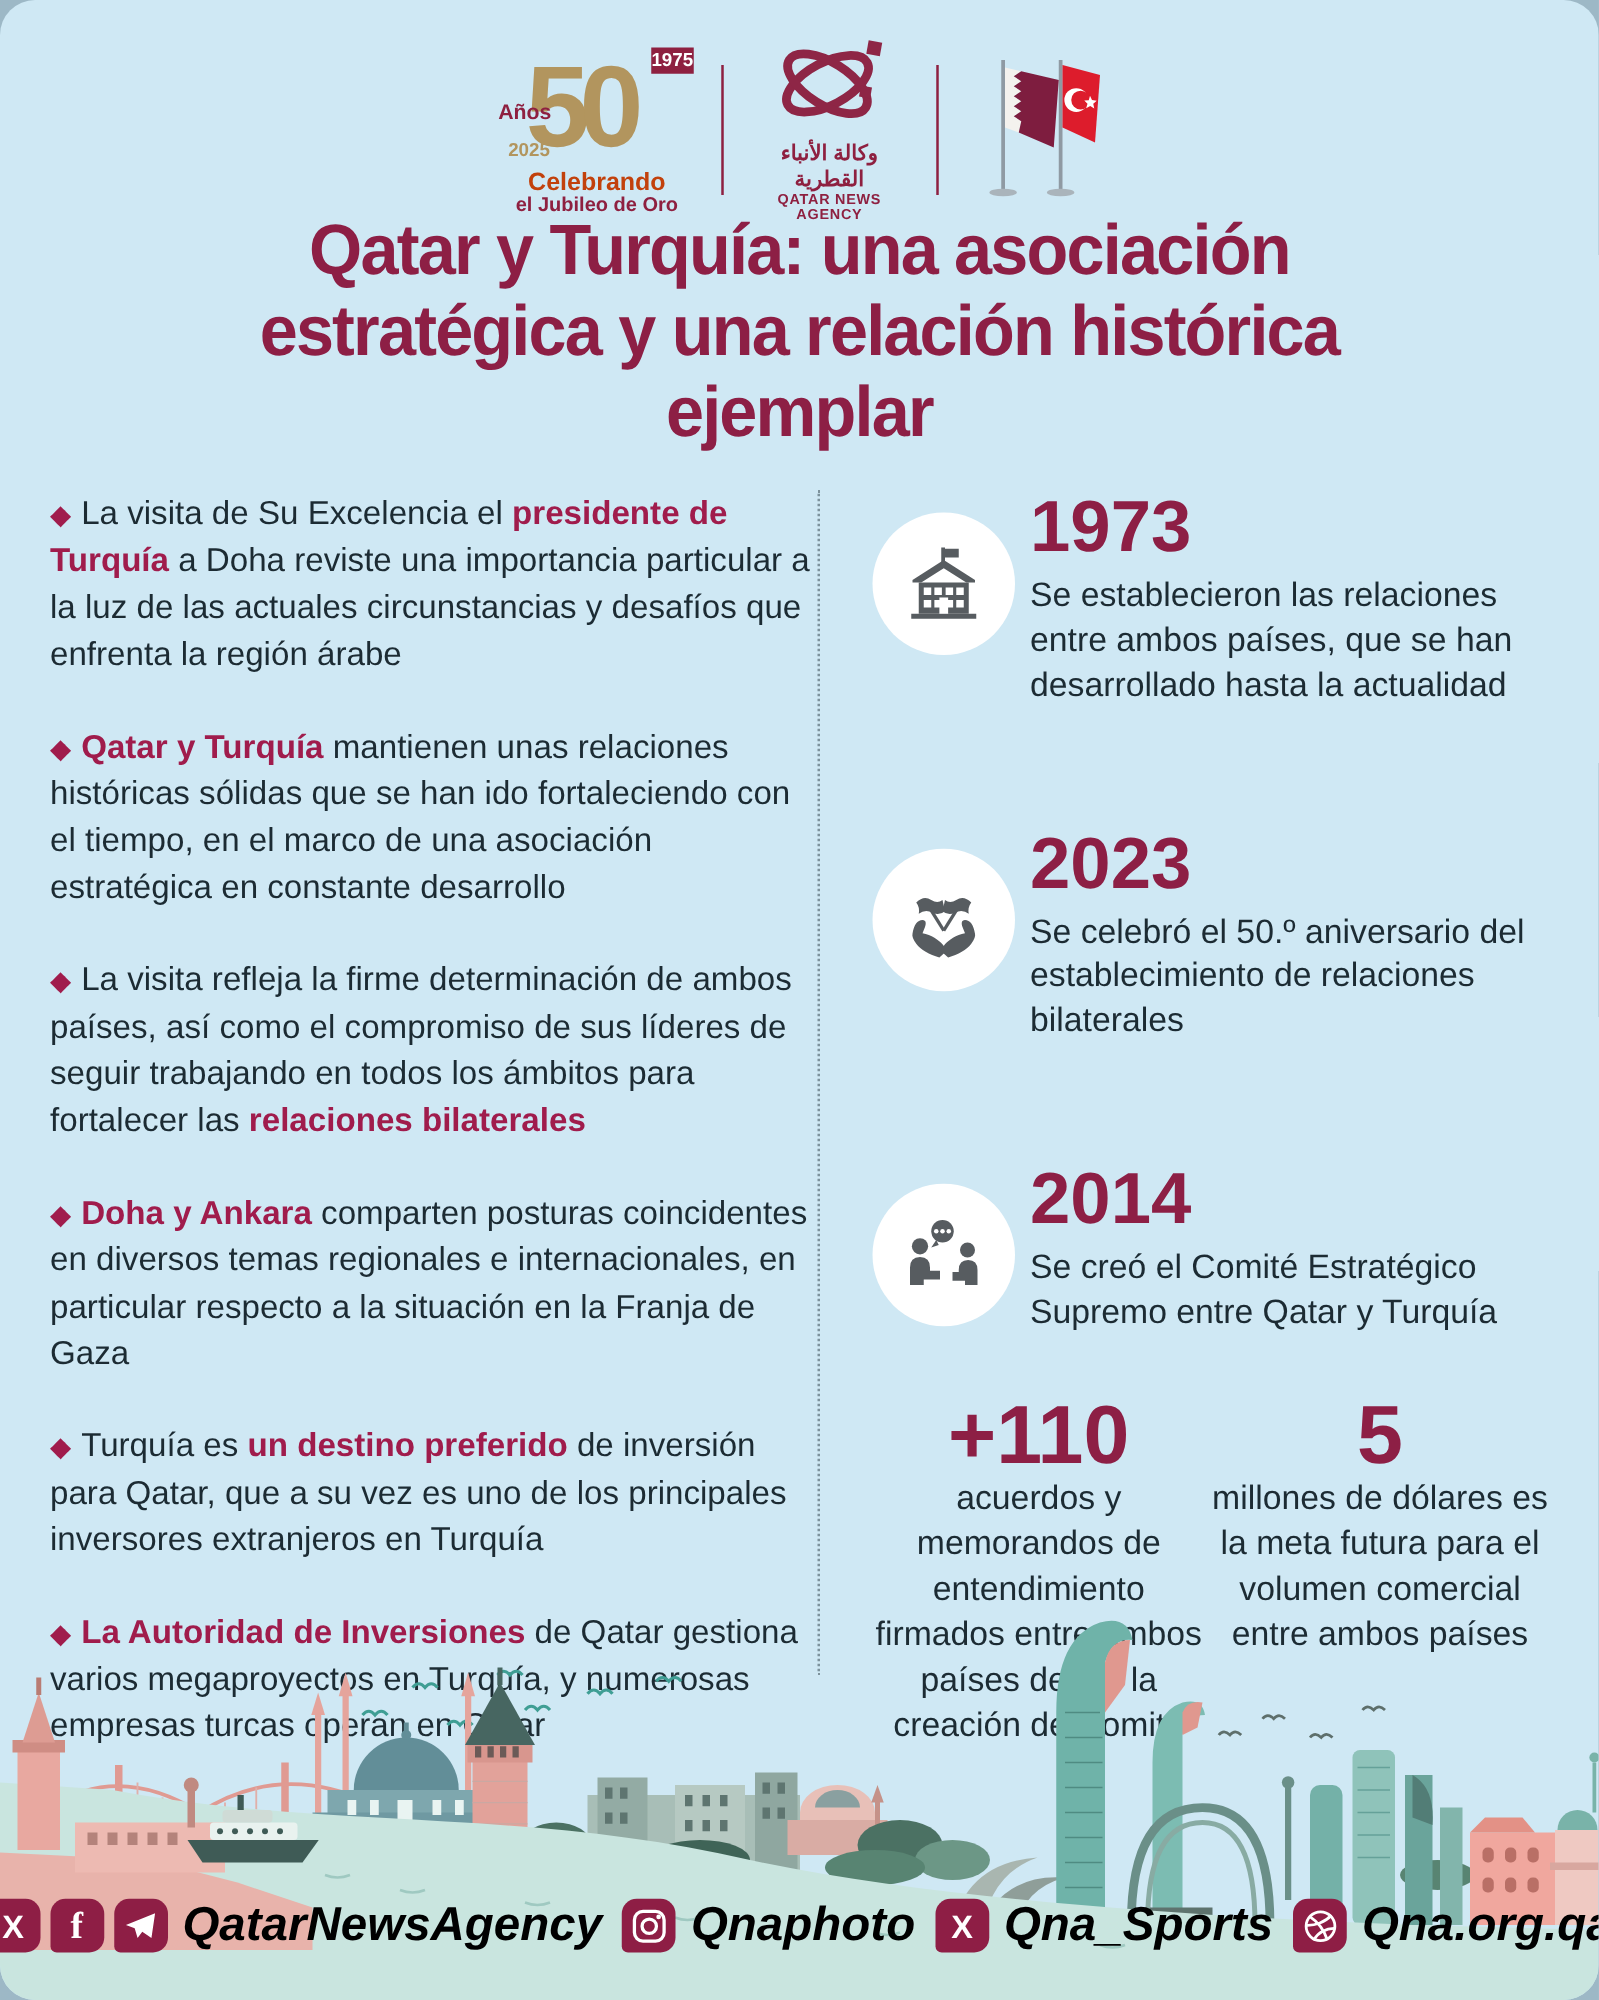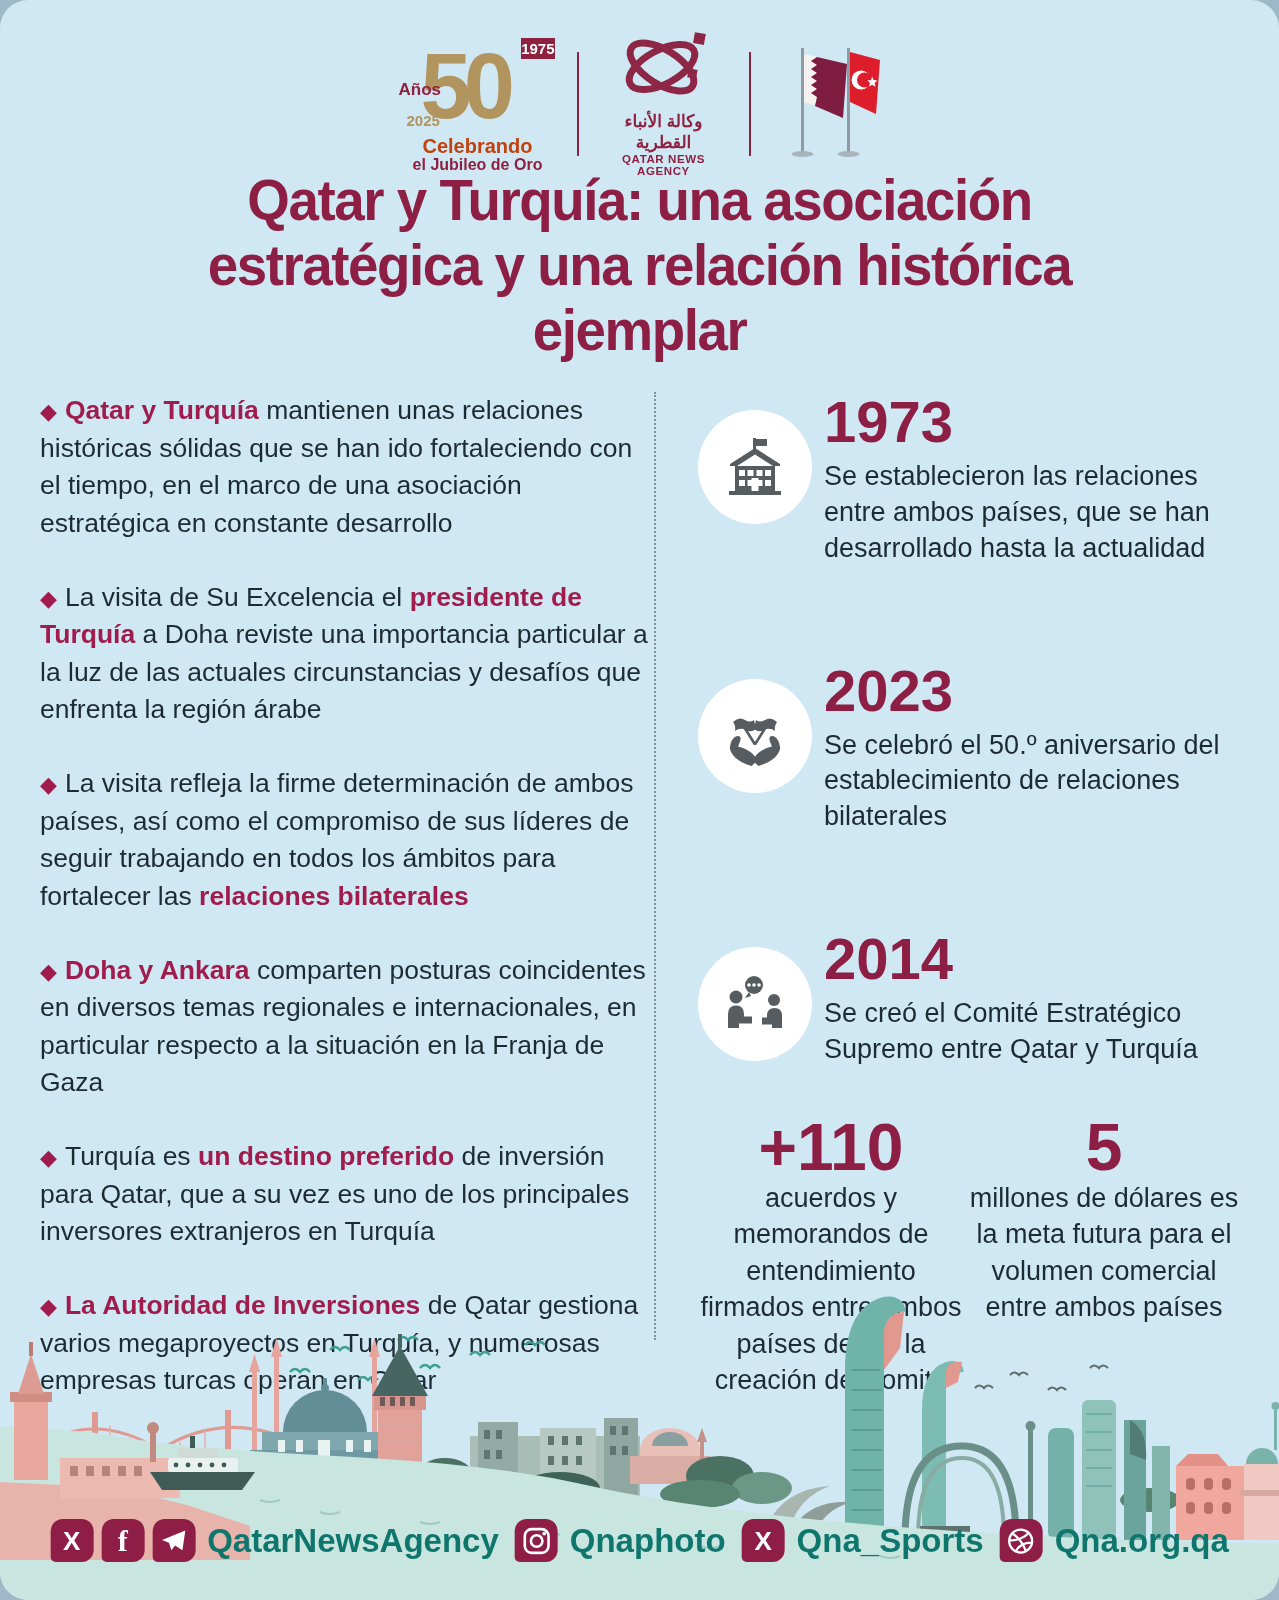--- a/index.html
+++ b/index.html
@@ -54,21 +54,21 @@
   
   .skyline { position:absolute; left:0; bottom:0; width:1279px; height:350px; }
   
   .footer { position:absolute; bottom:38px; left:50%; transform:translateX(-50%);
     display:flex; align-items:center; gap:16px; white-space:nowrap; }
   .fgroup { display:flex; align-items:center; gap:8px; }
   .sq { width:43px; height:43px; border-radius:12px 12px 12px 5px; background:#8e1e45;
     display:flex; align-items:center; justify-content:center; }
   .sq .g { color:#fff; font-weight:800; font-size:26px; line-height:1; }
   .sq .gf { font-size:30px; font-family:"Liberation Serif", serif; }
-  .flabel { font-size:33px; font-weight:700; color:#0f766e; margin-left:4px; }
+  .flabel { font-size:38px; font-weight:700; color:#000000; margin-left:4px;font-style:italic; }
 </style>
 </head>
 <body>
 
 <div class="page">
 
   <div class="header">
     <div class="logo50">
       <div class="big">50</div>
       <div class="y75">1975</div>
@@ -113,22 +113,22 @@
   </div>
 
   <h1 class="title">
     <span>Qatar y Turquía: una asociación</span><br>
     <span>estratégica y una relación histórica</span><br>
     <span>ejemplar</span>
   </h1>
 
   <div class="main">
     <div class="colL" id="bullets">
+        <p class="bullet"><span class="dia">◆</span><span>La visita de Su Excelencia el </span><span class="acc">presidente de Turquía</span><span> a Doha reviste una importancia particular a la luz de las actuales circunstancias y desafíos que enfrenta la región árabe</span></p>
         <p class="bullet"><span class="dia">◆</span><span class="acc">Qatar y Turquía</span><span> mantienen unas relaciones históricas sólidas que se han ido fortaleciendo con el tiempo, en el marco de una asociación estratégica en constante desarrollo</span></p>
-        <p class="bullet"><span class="dia">◆</span><span>La visita de Su Excelencia el </span><span class="acc">presidente de Turquía</span><span> a Doha reviste una importancia particular a la luz de las actuales circunstancias y desafíos que enfrenta la región árabe</span></p>
         <p class="bullet"><span class="dia">◆</span><span>La visita refleja la firme determinación de ambos países, así como el compromiso de sus líderes de seguir trabajando en todos los ámbitos para fortalecer las </span><span class="acc">relaciones bilaterales</span></p>
         <p class="bullet"><span class="dia">◆</span><span class="acc">Doha y Ankara</span><span> comparten posturas coincidentes en diversos temas regionales e internacionales, en particular respecto a la situación en la Franja de Gaza</span></p>
         <p class="bullet"><span class="dia">◆</span><span>Turquía es </span><span class="acc">un destino preferido</span><span> de inversión para Qatar, que a su vez es uno de los principales inversores extranjeros en Turquía</span></p>
         <p class="bullet"><span class="dia">◆</span><span class="acc">La Autoridad de Inversiones</span><span> de Qatar gestiona varios megaproyectos en Turquía, y numerosas empresas turcas operan en Qatar</span></p>
       </div>
     <div class="colDivider"></div>
     <div class="colR">
       <div id="timeline">
           <div class="tl-item">
             <div class="icon-circle">

